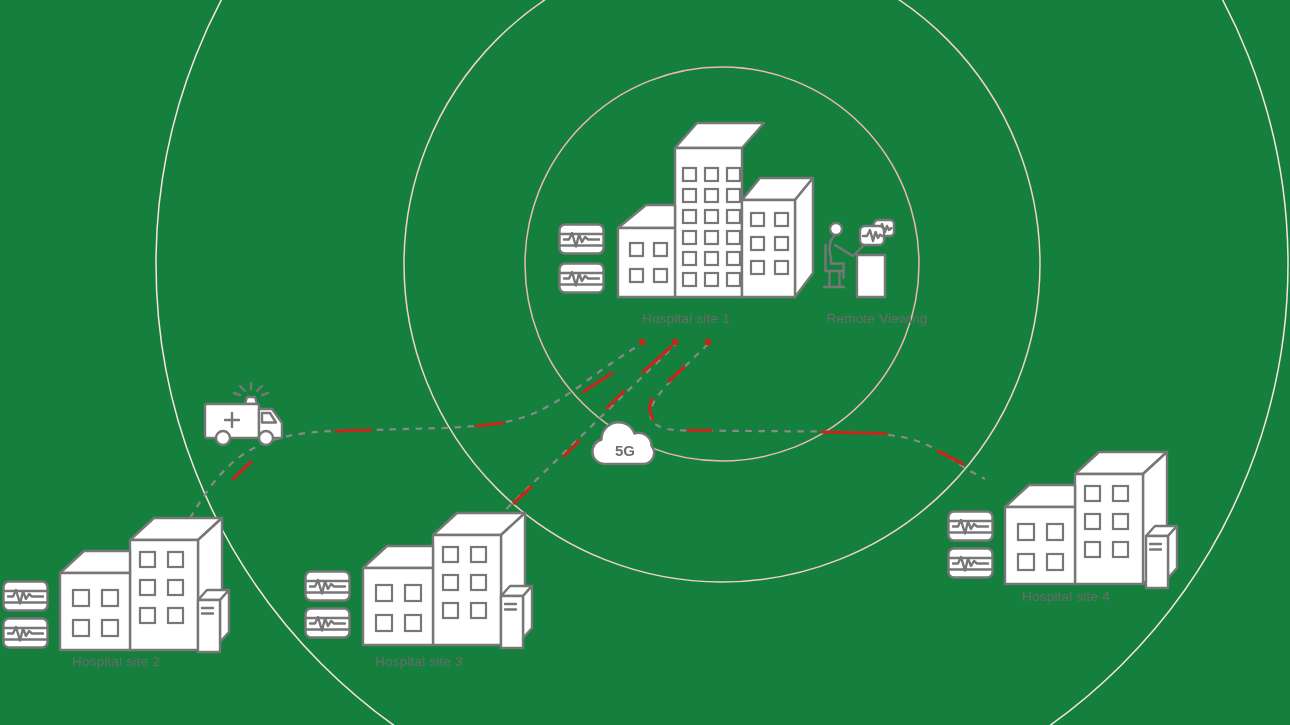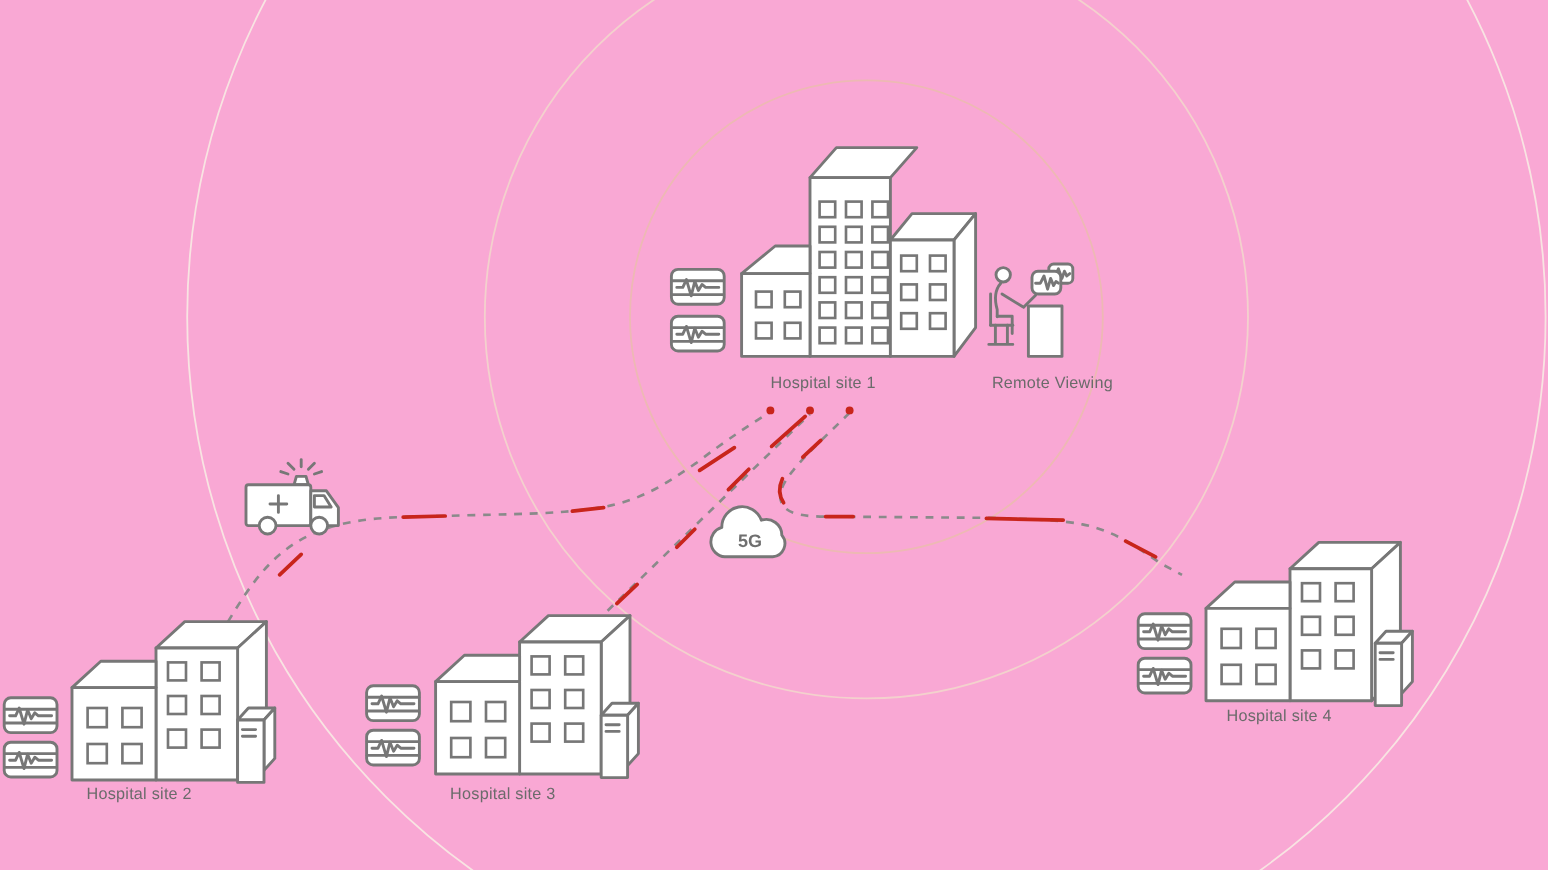--- a/index.html
+++ b/index.html
@@ -1,16 +1,16 @@
 <!DOCTYPE html>
 <html><head>
 <meta charset="utf-8">
 <style>
   html,body{margin:0;padding:0;background:#ffffff;}
-  .stage{position:relative;width:1290px;height:725px;background:#f9a8d4;overflow:hidden;
+  .stage{position:relative;width:1290px;height:725px;background:#15803d;overflow:hidden;
          font-family:"Liberation Sans",sans-serif;}
   svg{display:block}
   .outl{fill:#ffffff;stroke:#777777;stroke-width:2.4;stroke-linejoin:round;stroke-linecap:round;}
   .nofill{fill:none;stroke:#777777;stroke-width:2.4;stroke-linejoin:round;stroke-linecap:round;}
   .win{fill:#ffffff;stroke:#777777;stroke-width:2.2;}
   .dash{fill:none;stroke:#8a8a8a;stroke-width:2.2;stroke-dasharray:6.5 6.5;}
   .red{fill:none;stroke:#c8251b;stroke-width:3.1;stroke-linecap:round;}
   .ring{fill:none;stroke-width:1.5;}
   .lbl{font-size:13.5px;fill:#6b6b6b;text-anchor:middle;letter-spacing:.2px;}
   .cloudtxt{font-size:15px;font-weight:bold;fill:#6f6f6f;text-anchor:middle;}

